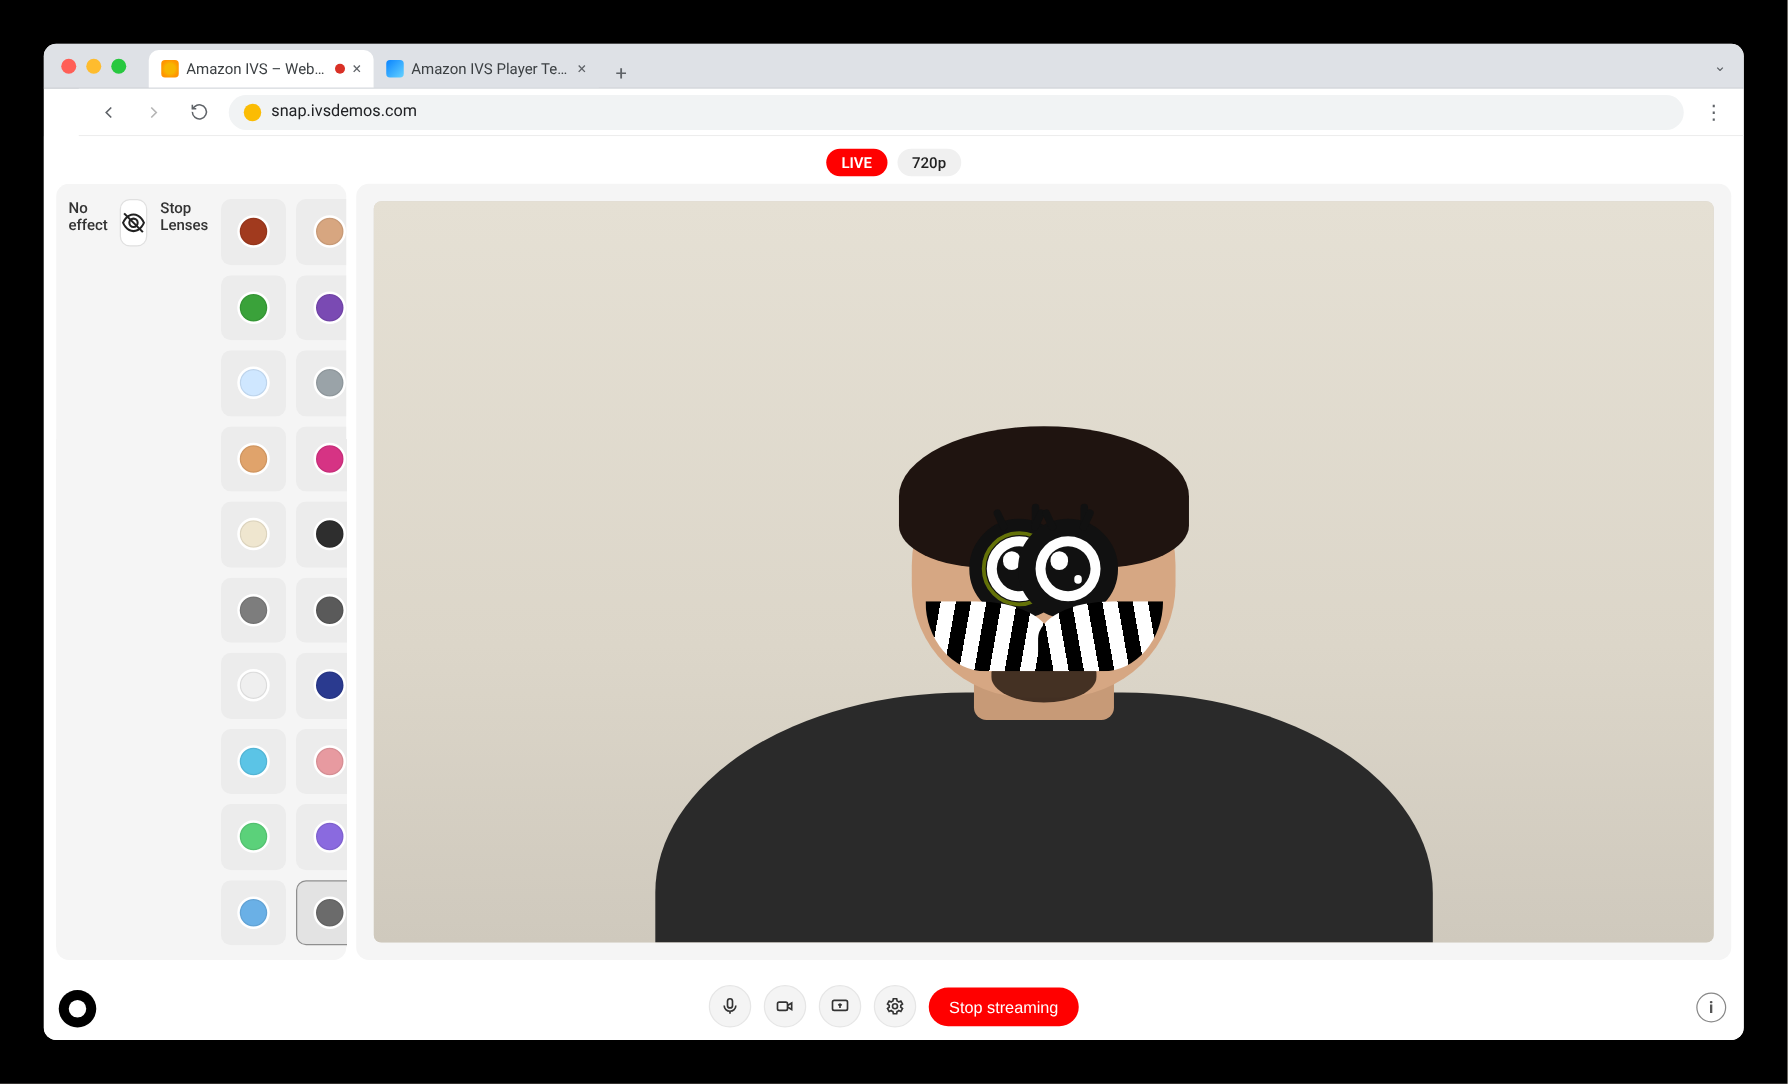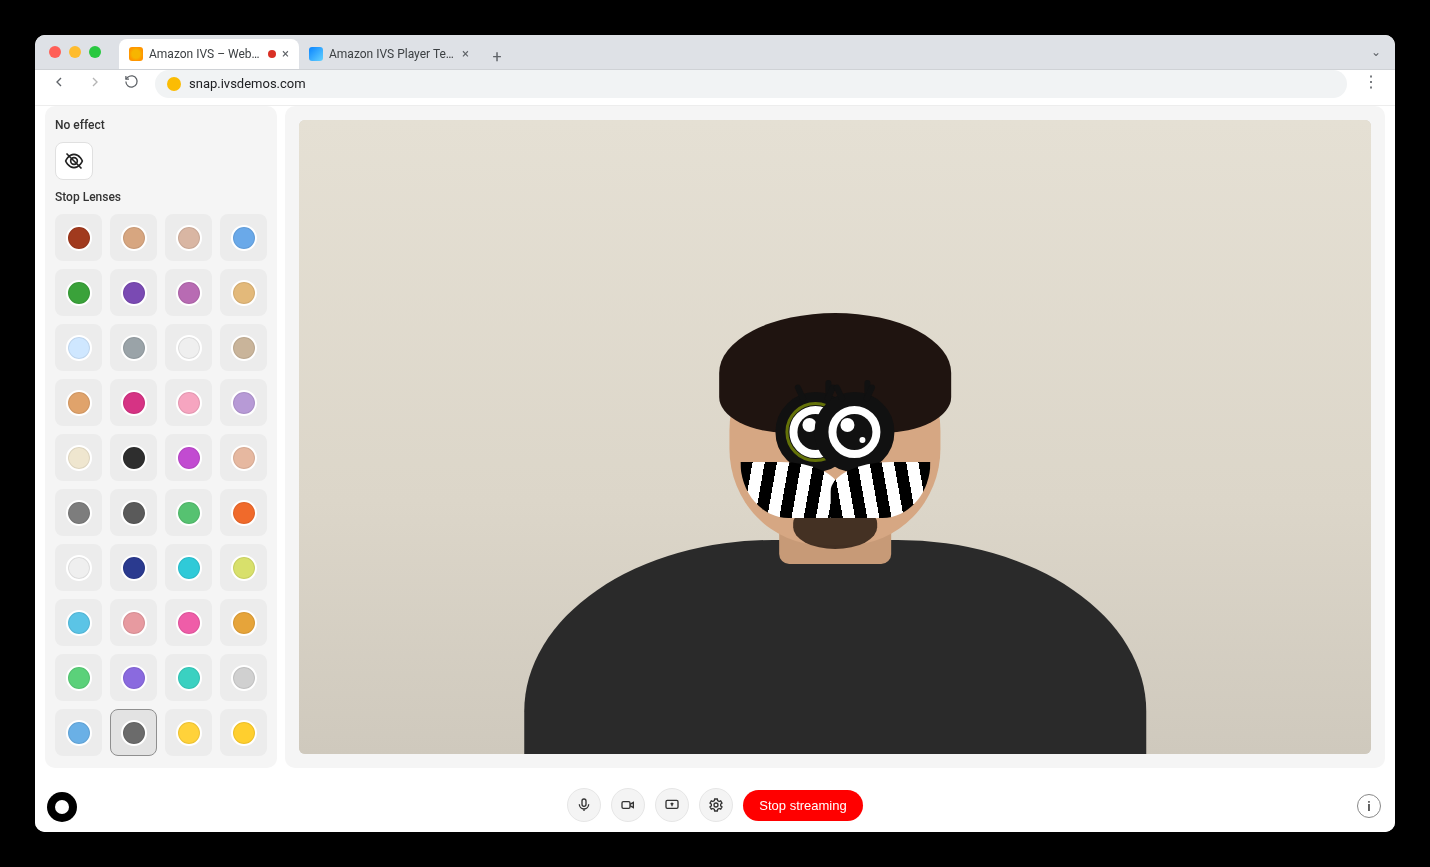--- a/index.html
+++ b/index.html
@@ -52,24 +52,25 @@
   .tab .fav-b { background: linear-gradient(135deg,#0a84ff,#64d2ff); }
   .tab .rec-dot { width:8px;height:8px;border-radius:50%;background:#d93025;margin-left:2px; }
   .tab .title { white-space: nowrap; overflow: hidden; text-overflow: ellipsis; flex:1; }
   .tab .tab-x { color:#5f6368; font-size:13px; line-height:1; cursor:pointer; }
   .newtab { width:24px;height:24px;display:flex;align-items:center;justify-content:center;color:#5f6368;border-radius:50%; cursor:pointer; font-size:16px; margin-left:6px; }
   .titlebar .chev { margin-left:auto; margin-right:14px; color:#5f6368; font-size:12px; cursor:pointer; }
 
   
   .addrbar {
     height: 38px;
-    display:flex; align-items:flex-start; gap:12px;
+    display:flex; align-items:center; gap:12px;
     padding: 0 12px;
     border-bottom: 1px solid #ededed;
     background:#fff;
+    margin-left:28px;
   }
   .nav-btn { width:24px;height:24px;display:flex;align-items:center;justify-content:center;color:#5f6368;border-radius:50%;cursor:pointer; }
   .nav-btn.disabled { color:#b5b5b5; cursor:default; }
   .omni {
     flex:1; height:28px; background:#f1f3f4; border-radius:14px;
     display:flex; align-items:center; padding:0 12px; gap:8px; color:#202124; font-size:13px;
   }
   .omni .lock { width:14px;height:14px;border-radius:50%; }
   .omni .lock.site { background:#fbbc04; }
   .more-btn { width:24px;height:24px;display:flex;align-items:center;justify-content:center;color:#5f6368;cursor:pointer;font-size:16px; }
@@ -90,21 +91,21 @@
   .pill.live { background:#ff0000; color:#fff; }
   .pill.res  { background:#f0f0f0; color:#222; font-weight:500; }
 
   .main-row {
     flex:1; display:flex; gap:8px; padding:0 10px 10px 10px; min-height:0;
   }
 
   
   .sidebar {
     width:232px; background:#f5f5f5; border-radius:10px;
-    padding:12px 10px; display:flex; flex-direction:column; gap:10px;
+    padding:12px 10px; display:flex; flex-direction:row; gap:10px;
     overflow:auto;
   }
   .side-label { font-size:12px; color:#333; font-weight:500; }
   .no-effect {
     width:38px;height:38px;border:1px solid #e0e0e0;border-radius:8px;background:#fff;
     display:flex;align-items:center;justify-content:center;cursor:pointer;
   }
   .lens-grid { display:grid; grid-template-columns: repeat(4, 1fr); gap:8px; }
   .lens {
     width:100%; aspect-ratio:1/1; border-radius:8px; background:#ececec;
@@ -251,20 +252,24 @@
     </div>
     <div class="omni">
       <span class="lock site"></span>
       <span>snap.ivsdemos.com</span>
     </div>
     <div class="more-btn">⋮</div>
   </div>
 
   <div class="page">
 
+    <div class="status-row">
+      <span class="pill live">LIVE</span>
+      <span class="pill res">720p</span>
+    </div>
 
     <div class="main-row">
 
       <div class="sidebar">
         <div class="side-label">No effect</div>
         <div class="no-effect">
           <svg viewBox="0 0 24 24" width="20" height="20" fill="none" stroke="#222" stroke-width="2">
               <circle cx="12" cy="12" r="4"></circle>
               <path d="M12 4c-7 0-10 8-10 8s3 8 10 8 10-8 10-8-3-8-10-8z"></path>
               <line x1="3" y1="3" x2="21" y2="21"></line>

